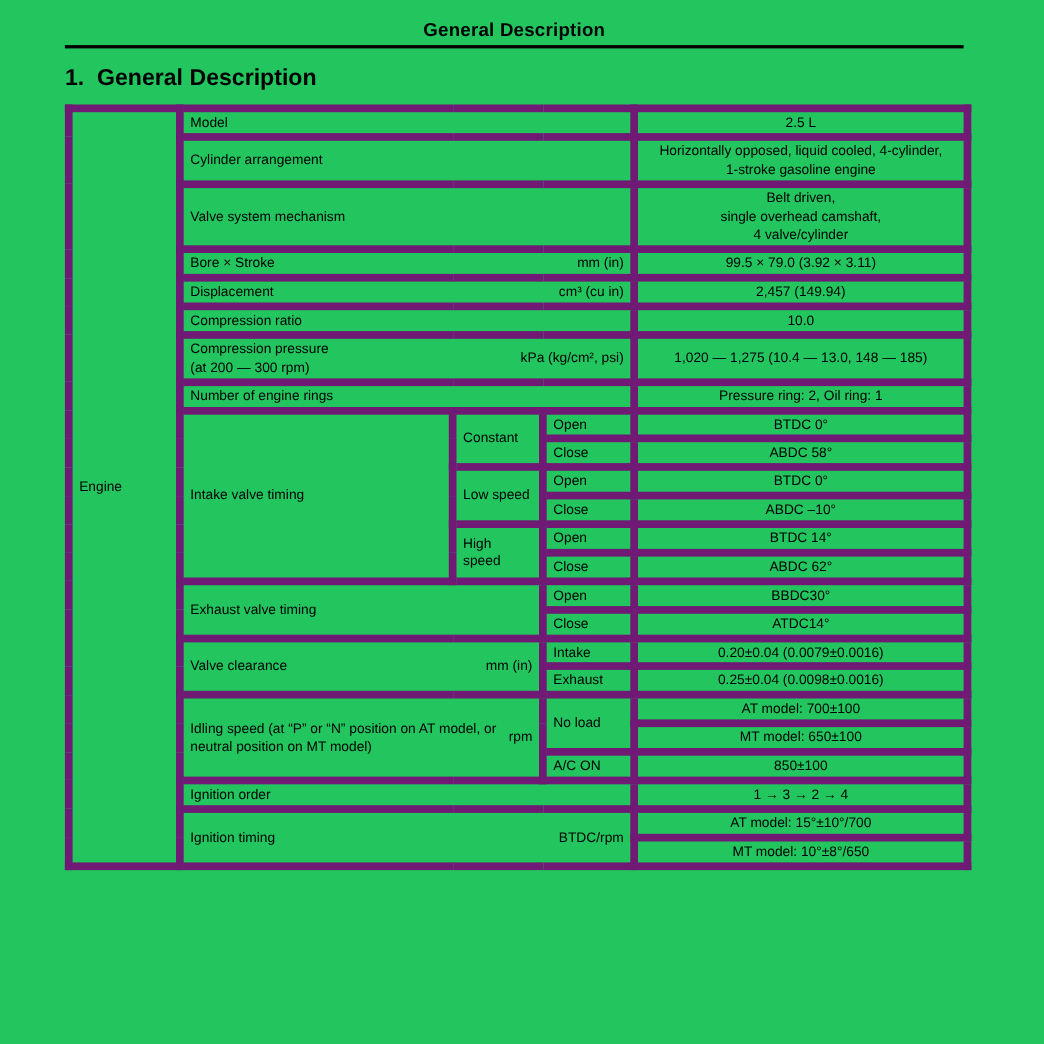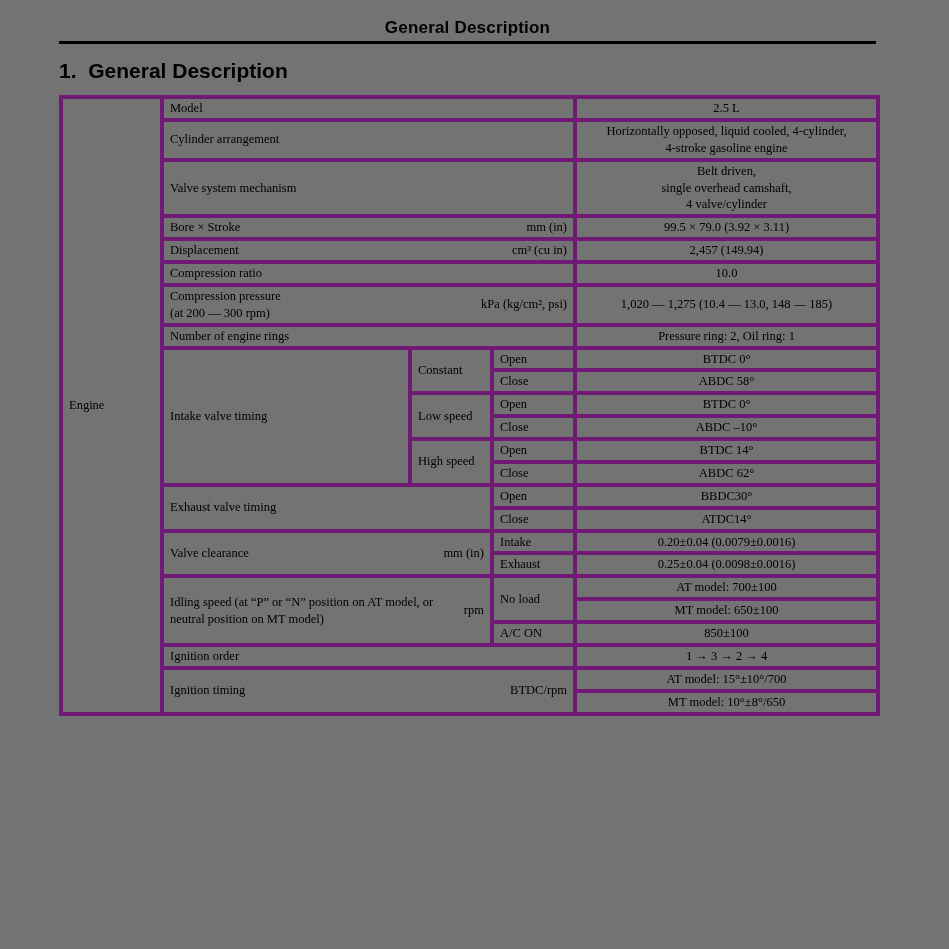--- a/index.html
+++ b/index.html
@@ -3,21 +3,21 @@
 <meta charset="utf-8">
 <style>
   * { margin:0; padding:0; box-sizing:border-box; }
   html,body { background:#ffffff; }
   body {
     width:949px; height:949px;
     font-family:"Liberation Sans", sans-serif;
     color:#000;
     overflow:hidden;
   }
-  .page { width:949px; height:949px; background:#737373; }
+  .page { width:949px; height:949px; background:#22c55e; }
   .content { margin-left:59px; width:817px; }
 
   .page-title {
     text-align:center;
     font-weight:bold;
     font-size:17px;
     padding-top:18px;
     letter-spacing:0.2px;
   }
   .section-label {
@@ -44,24 +44,23 @@
 
   table.spec {
     margin-top:12px;
     border-collapse:collapse;
     table-layout:fixed;
     width:817px;
     font-size:12.5px;
     line-height:1.35;
   }
   table.spec td {
-    border:4px solid #701a75;
+    border:7px solid #701a75;
     padding:1px 6px;
     vertical-align:middle;
-    font-family:Liberation Serif, serif;
   }
   table.spec tr { height:21px; }
   tr.rh2 { height:38px;margin-top:15px; }
   tr.rh3 { height:56px; }
   tr.rh2b { height:40px; }
 
   td.engine-cell {
     text-align:left;
     vertical-align:middle;
     padding-left:6px;
@@ -104,21 +103,21 @@
 
         <tr>
           <td rowspan="24" class="engine-cell">Engine</td>
           <td colspan="3" class="lblcell">Model</td>
           <td class="valcell">2.5 L</td>
         </tr>
 
         <tr class="rh2">
           <td colspan="3" class="lblcell">Cylinder arrangement</td>
           <td class="valcell pre">Horizontally opposed, liquid cooled, 4-cylinder,
-4-stroke gasoline engine</td>
+1-stroke gasoline engine</td>
         </tr>
 
         <tr class="rh3">
           <td colspan="3" class="lblcell">Valve system mechanism</td>
           <td class="valcell pre">Belt driven,
 single overhead camshaft,
 4 valve/cylinder</td>
         </tr>
 
         <tr>

